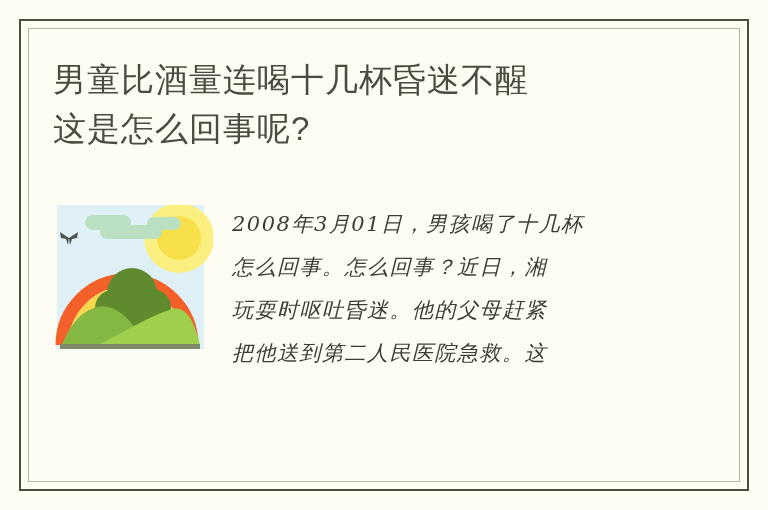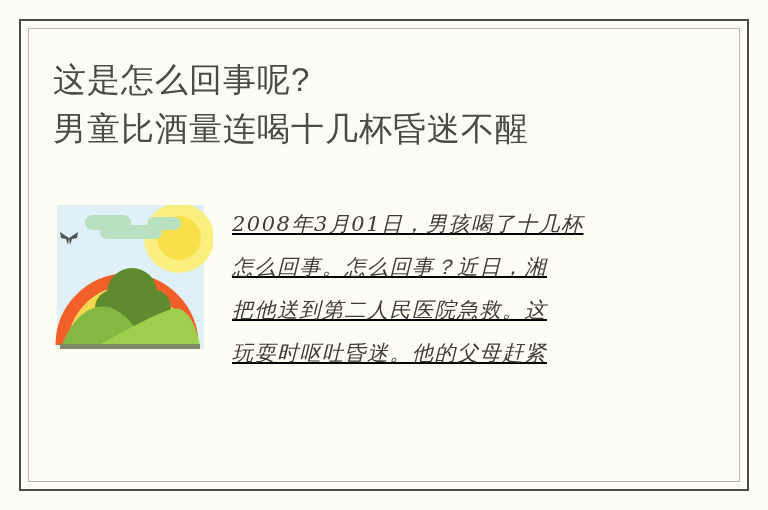--- a/index.html
+++ b/index.html
@@ -79,43 +79,42 @@
     height: 152px;
   }
   .illo-svg { display: block; width: 161px; height: 152px; }
 
   
   .body-text {
     position: absolute;
     left: 180px;
     top: 0px;
     width: 440px;
-    text-decoration: underline;
   }
   .body-line {
     font-family: "DejaVu Serif", "Liberation Serif", serif;
     font-size: 21px;
     line-height: 43px;
     letter-spacing: 1.5px;
     color: #3e3b35;
     white-space: nowrap;
     font-style: italic;
   }
 </style>
 </head>
 <body>
 
 <div id="page">
 
   <div class="frame-outer"></div>
   <div class="frame-inner"></div>
 
   <div class="title-block">
+    <div class="title-line">男童比酒量连喝十几杯昏迷不醒</div>
     <div class="title-line"> 这是怎么回事呢?</div>
-    <div class="title-line">男童比酒量连喝十几杯昏迷不醒</div>
   </div>
 
   <div class="content">
 
     <div class="illustration">
       <svg class="illo-svg" viewBox="0 0 161 152" xmlns="http://www.w3.org/2000/svg">
 
         <rect x="4" y="0" width="150" height="148" fill="#dff1f7"></rect>
 
         <rect x="0" y="0" width="5" height="148" fill="#fdfdf3"></rect>
@@ -154,18 +153,18 @@
         <path d="M10 140 L46 140 C70 128 100 110 120 104 C132 101 142 112 148 140 Z" fill="#9ed04e"></path>
 
         <rect x="8" y="139" width="140" height="5" fill="#7e8a6a"></rect>
         <rect x="0" y="144" width="161" height="8" fill="#fdfdf3"></rect>
       </svg>
     </div>
 
     <div class="body-text">
       <div class="body-line">2008年3月01日，男孩喝了十几杯</div>
       <div class="body-line">怎么回事。怎么回事？近日，湘</div>
+      <div class="body-line">玩耍时呕吐昏迷。他的父母赶紧</div>
       <div class="body-line">把他送到第二人民医院急救。这</div>
-      <div class="body-line">玩耍时呕吐昏迷。他的父母赶紧</div>
     </div>
 
   </div>
 </div>
 
 </body></html>

